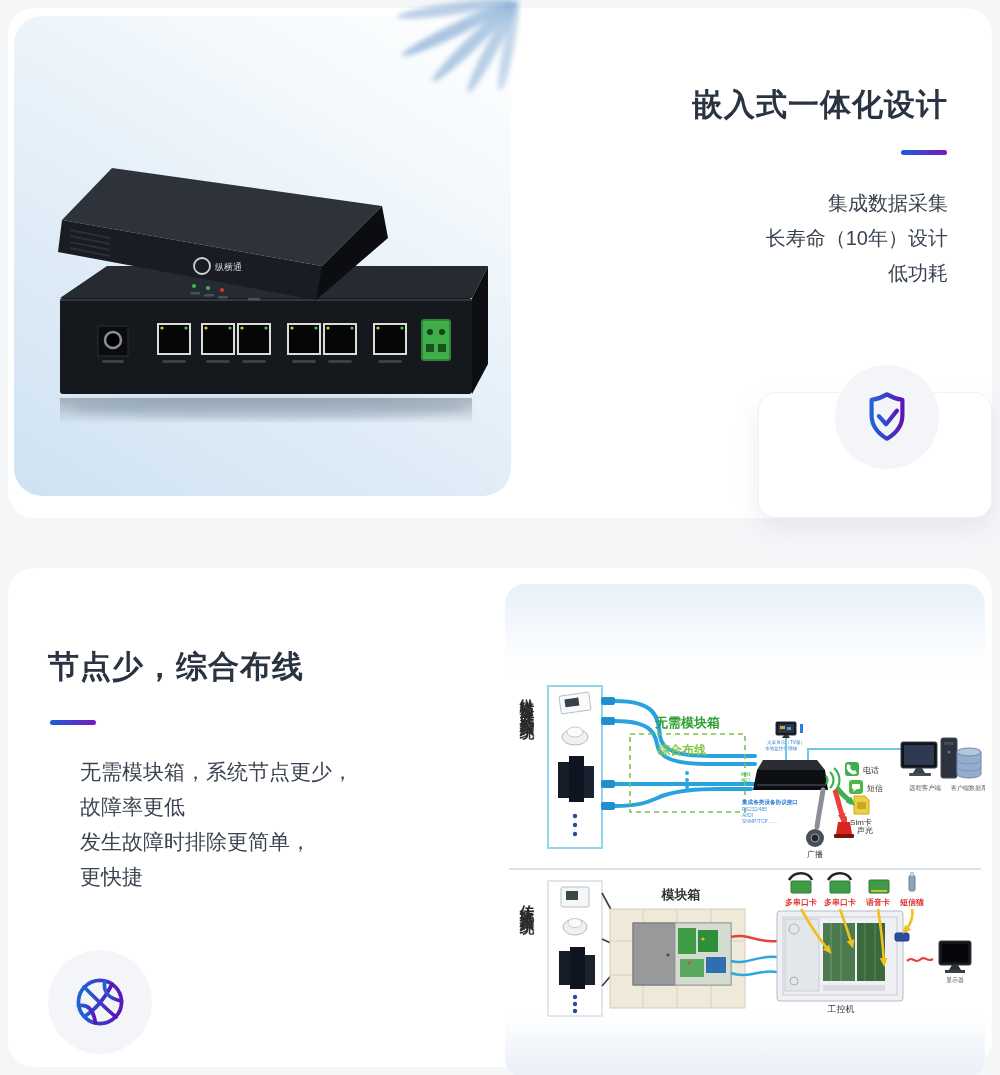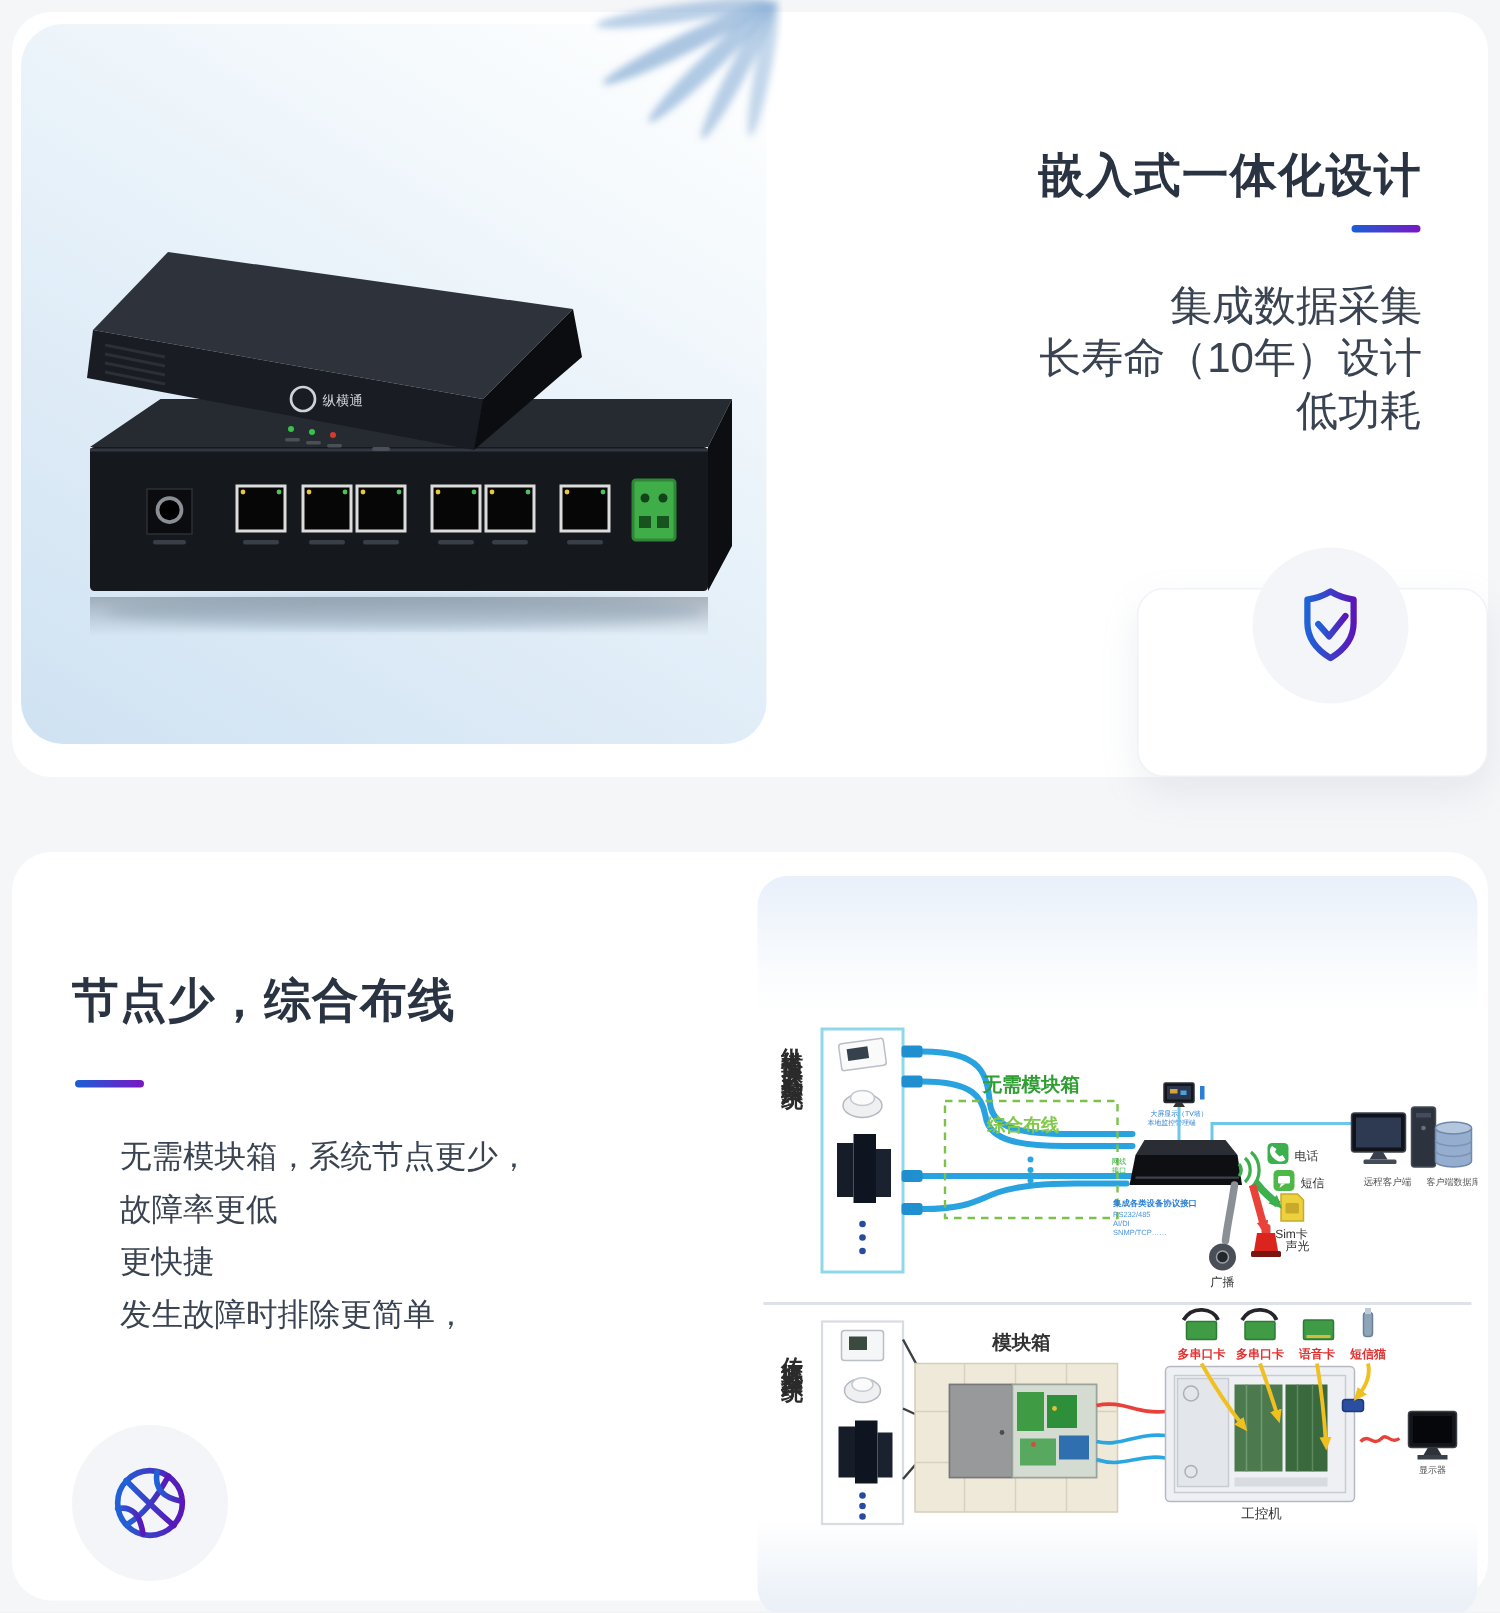--- a/index.html
+++ b/index.html
@@ -10,30 +10,30 @@
   .card-top    { left:8px; top:8px;   width:984px; height:510px; }
   .card-bottom { left:8px; top:568px; width:984px; height:499px; }
 
   .product-panel { position:absolute; left:6px; top:8px; width:497px; height:480px;
     border-radius:28px;
     background:linear-gradient(211deg,#ffffff 0%,#f4f9fc 24%,#e2eef8 58%,#cfe2f2 100%); }
   .leaf { position:absolute; left:384px; top:-8px; width:130px; height:120px; }
   .device-svg { position:absolute; left:38px; top:132px; width:436px; height:284px; }
 
   .h-title { position:absolute; font-size:31px; font-weight:700; color:#2a3342; letter-spacing:1px; white-space:nowrap; }
-  .title-embedded { right:44px; top:88px;margin-left:18px; }
+  .title-embedded { right:44px; top:76px;margin-left:18px; }
   .title-nodes    { left:40px;  top:78px; }
 
   .divider { position:absolute; height:5px; width:46px; border-radius:3px;
     background:linear-gradient(90deg,#1a5fd6,#7a16c4); }
   .divider-embedded { right:45px; top:142px; }
   .divider-nodes    { left:42px;  top:152px; }
 
   .feature-list { position:absolute; right:44px; top:178px; text-align:right;
-    font-size:28px; color:#3a4351; line-height:35px; }
+    font-size:20px; color:#3a4351; line-height:35px; }
   .body-text { position:absolute; left:37px; top:186px; text-align:left;
     font-size:21px; color:#3a4351; line-height:35px; white-space:nowrap;margin-left:35px; }
 
   .float-card { position:absolute; left:750px; top:384px; width:234px; height:126px;
     background:#fff; border:1px solid #f0f2f7; border-radius:18px;
     box-shadow:0 10px 24px rgba(145,156,180,0.16); }
   .icon-circle { position:absolute; width:104px; height:104px; border-radius:50%;
     background:#f4f5f8; display:flex; align-items:center; justify-content:center; }
   .circle-shield { left:827px; top:357px; }
   .circle-ball   { left:40px;  top:382px; }
@@ -183,22 +183,22 @@
     </div>
   </section>
 
   <section class="card card-bottom">
 
     <h2 class="h-title title-nodes">节点少，综合布线</h2>
     <div class="divider divider-nodes"></div>
     <div class="body-text">
       <div>无需模块箱，系统节点更少，</div>
       <div>故障率更低</div>
+      <div>发生故障时排除更简单，</div>
       <div>更快捷</div>
-      <div>发生故障时排除更简单，</div>
     </div>
 
     <div class="icon-circle circle-ball">
       <svg width="60" height="60" viewBox="0 0 64 64">
         <defs>
             <linearGradient id="gbb" x1="0" y1="0" x2="1" y2="0">
           <stop offset="0" stop-color="#1f63d6"></stop>
               <stop offset="1" stop-color="#5a16b8"></stop>
             </linearGradient>
           </defs>

